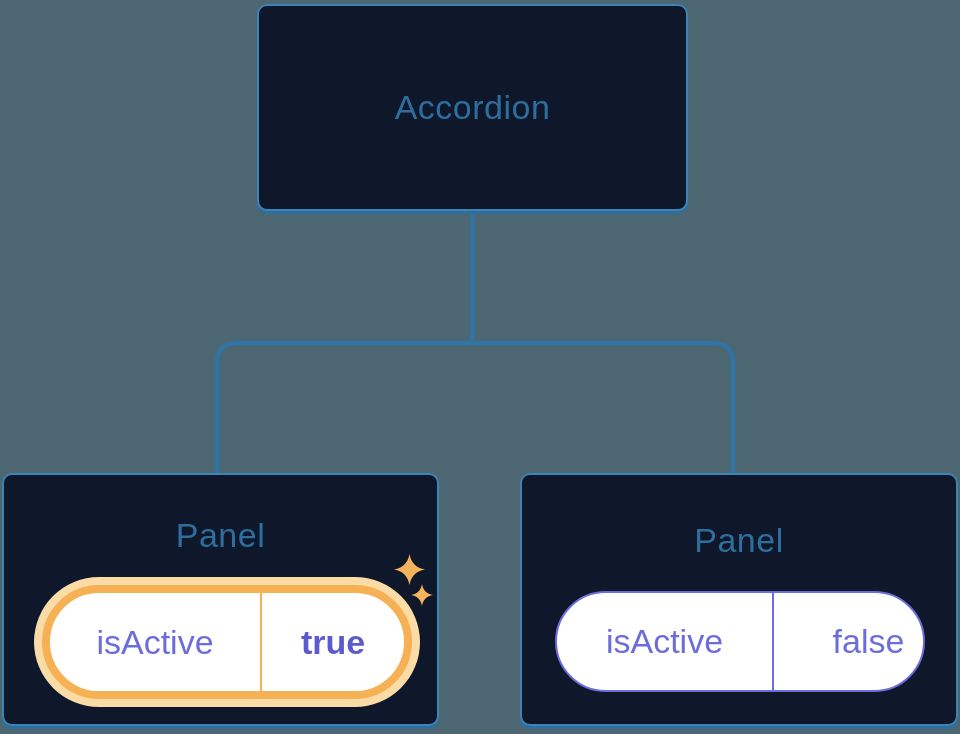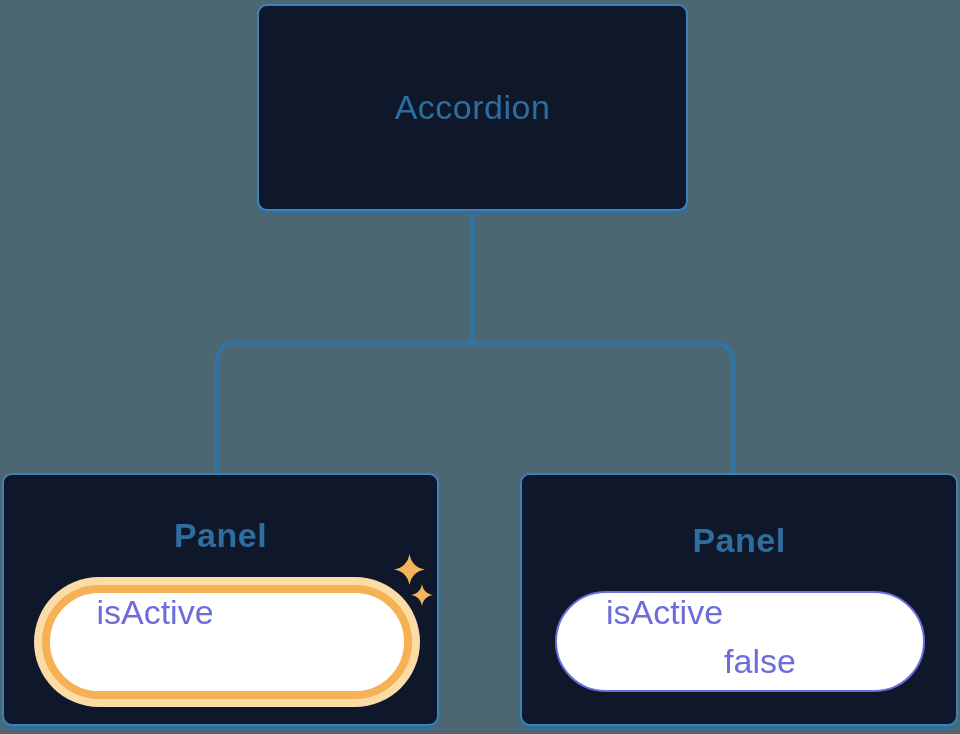--- a/index.html
+++ b/index.html
@@ -62,34 +62,33 @@
     width: 438px;
     height: 253px;
   }
   .panel-title {
     position: absolute;
     left: 0;
     width: 100%;
     text-align: center;
     color: #2E6E9E;
     font-size: 34px;
-    font-weight: 700;
+    font-weight: 400;
     line-height: 40px;
     letter-spacing: 0.5px;
   }
   .node-panel-left .panel-title { top: 40px; }
   .node-panel-right .panel-title { top: 45px; }
 
   .prop-pill {
     position: absolute;
     box-sizing: border-box;
     background: #FFFFFF;
     display: flex;
     align-items: stretch;
-    flex-direction: column;
   }
   .pill-active {
     left: 38px;
     top: 110px;
     width: 370px;
     height: 114px;
     border: 8px solid #F6B155;
     border-radius: 60px;
     box-shadow: 0 0 0 8px #FBDCA7;
   }
@@ -139,20 +138,21 @@
   <div class="node node-accordion">
     <span class="node-label">Accordion</span>
   </div>
 
   <div class="node node-panel-left">
     <div class="panel-title">Panel</div>
 
     <div class="prop-pill pill-active">
       <div class="pill-cell pill-key">isActive</div>
       <div class="pill-divider divider-orange"></div>
+      <div class="pill-cell pill-value">true</div>
     </div>
 
     <span class="sparkle sparkle-large">
       <svg width="31" height="31" viewBox="0 0 24 24">
           <path fill="#F5B45C" d="M12 0C13.2 6.8 17.2 10.8 24 12C17.2 13.2 13.2 17.2 12 24C10.8 17.2 6.8 13.2 0 12C6.8 10.8 10.8 6.8 12 0Z"></path>
         </svg>
     </span>
     <span class="sparkle sparkle-small">
       <svg width="22" height="22" viewBox="0 0 24 24">
           <path fill="#F5B45C" d="M12 0C13.2 6.8 17.2 10.8 24 12C17.2 13.2 13.2 17.2 12 24C10.8 17.2 6.8 13.2 0 12C6.8 10.8 10.8 6.8 12 0Z"></path>

